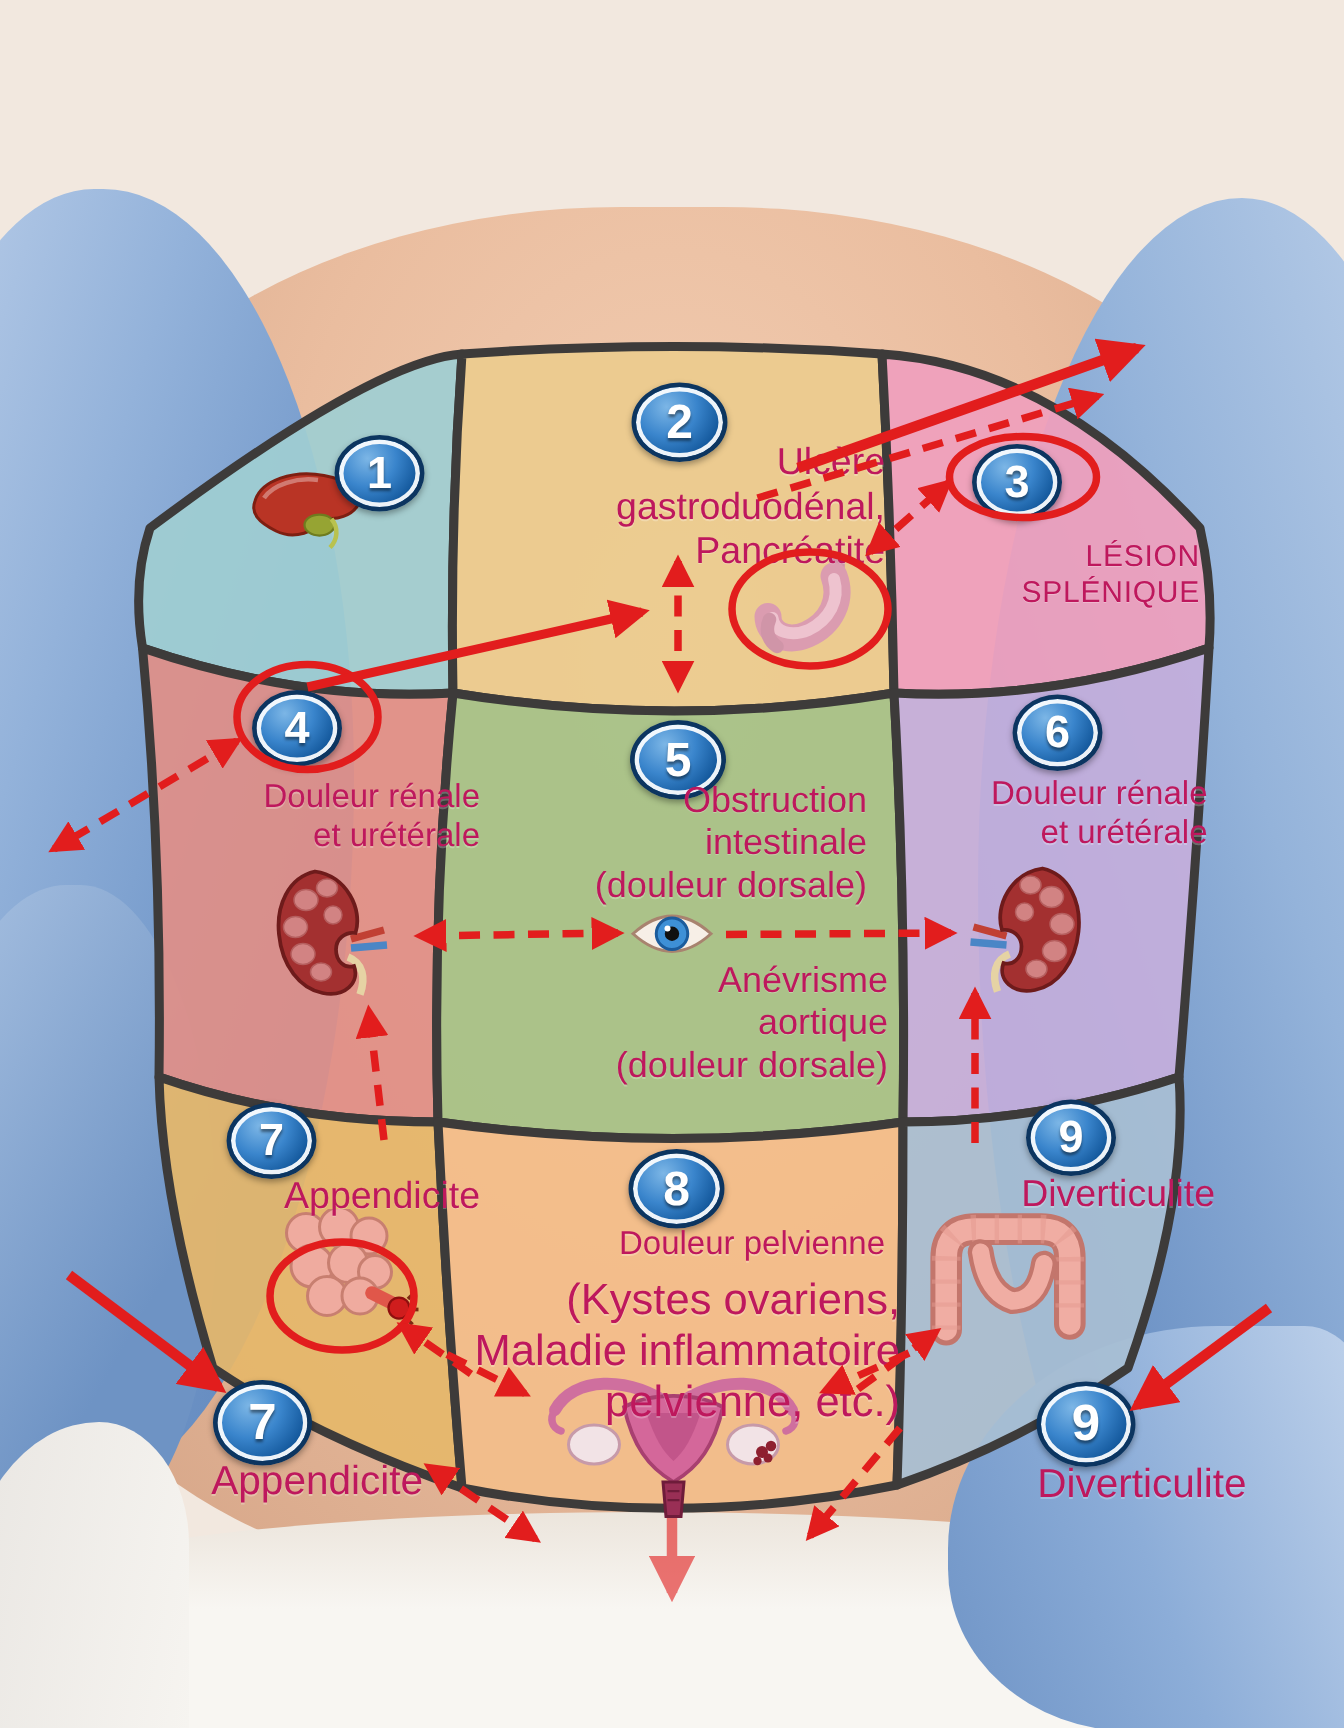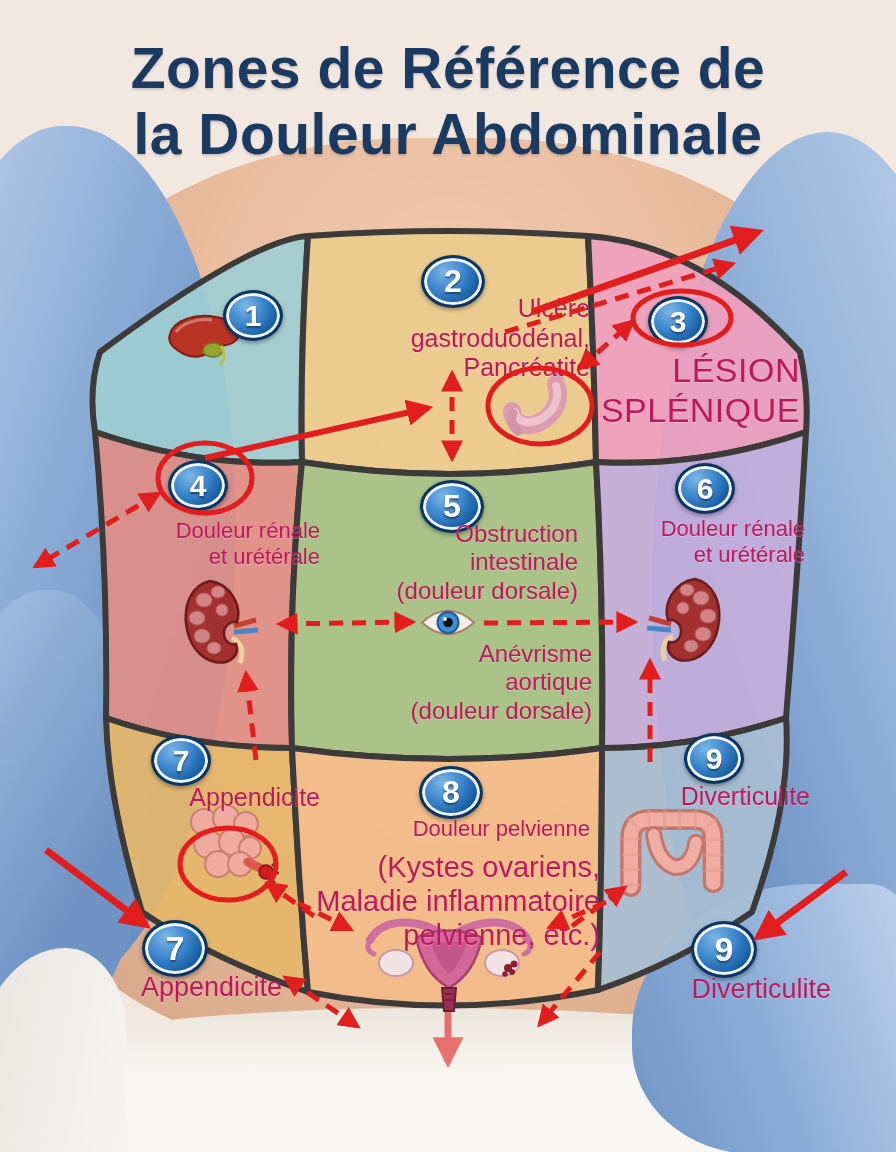--- a/index.html
+++ b/index.html
@@ -49,24 +49,20 @@
 <div class="canvas">
 
   <div class="bg skin"></div>
   <div class="bg fab-left"></div>
   <div class="bg fab-left2"></div>
   <div class="bg fab-right"></div>
   <div class="bg towel"></div>
   <div class="bg towel-l"></div>
   <div class="bg fab-br"></div>
 
-  <div class="title">
-    <div>Zones de Référence de</div>
-    <div>la Douleur Abdominale</div>
-  </div>
 
   <svg class="layer" width="896" height="1152" viewBox="0 0 896 1152">
     <g stroke="#3d3b3a" stroke-width="6" stroke-linejoin="round" fill-opacity="0.93">
       <path d="M100 352 Q250 240 308 236 Q300 350 302 462 Q200 468 95 432 Q88 388 100 352 Z" fill="#9fcdd2"></path>
       <path d="M308 236 Q450 226 588 236 Q594 350 596 462 Q450 486 302 462 Q300 350 308 236 Z" fill="#eccb8e"></path>
       <path d="M588 236 Q702 244 800 352 Q809 392 806 432 Q700 468 596 462 Q594 350 588 236 Z" fill="#ef9fbc"></path>
       <path d="M95 432 Q200 468 302 462 Q288 605 292 748 Q192 748 106 718 Q108 570 95 432 Z" fill="#e08f88"></path>
       <path d="M302 462 Q450 486 596 462 Q604 605 602 748 Q450 770 292 748 Q288 605 302 462 Z" fill="#a6c287"></path>
       <path d="M596 462 Q700 468 806 432 Q798 570 786 718 Q695 748 602 748 Q604 605 596 462 Z" fill="#c4aedb"></path>
       <path d="M106 718 Q192 748 292 748 Q298 875 308 992 Q210 958 142 912 Q108 800 106 718 Z" fill="#e5b76b"></path>
@@ -205,21 +201,21 @@
   <div class="badge lg" style="left:142px;top:920px">
       <span>7</span>
     </div>
   <div class="badge lg" style="left:691px;top:921px">
       <span>9</span>
     </div>
 
   <div class="zlabel" style="left:310px;top:294px;width:280px;font-size:25px">Ulcère
 gastroduodénal,
 Pancréatite</div>
-  <div class="zlabel" style="left:580px;top:350px;width:220px;font-size:34px;letter-spacing:.5px">LÉSION
+  <div class="zlabel" style="left:580px;top:360px;width:220px;font-size:20px;letter-spacing:.5px">LÉSION
 SPLÉNIQUE</div>
   <div class="zlabel" style="left:95px;top:518px;width:225px;font-size:22px">Douleur rénale
 et urétérale</div>
   <div class="zlabel" style="left:318px;top:520px;width:260px;font-size:24px">Obstruction
 intestinale
 (douleur dorsale)</div>
   <div class="zlabel" style="left:332px;top:640px;width:260px;font-size:24px">Anévrisme
 aortique
 (douleur dorsale)</div>
   <div class="zlabel" style="left:580px;top:516px;width:225px;font-size:22px">Douleur rénale

